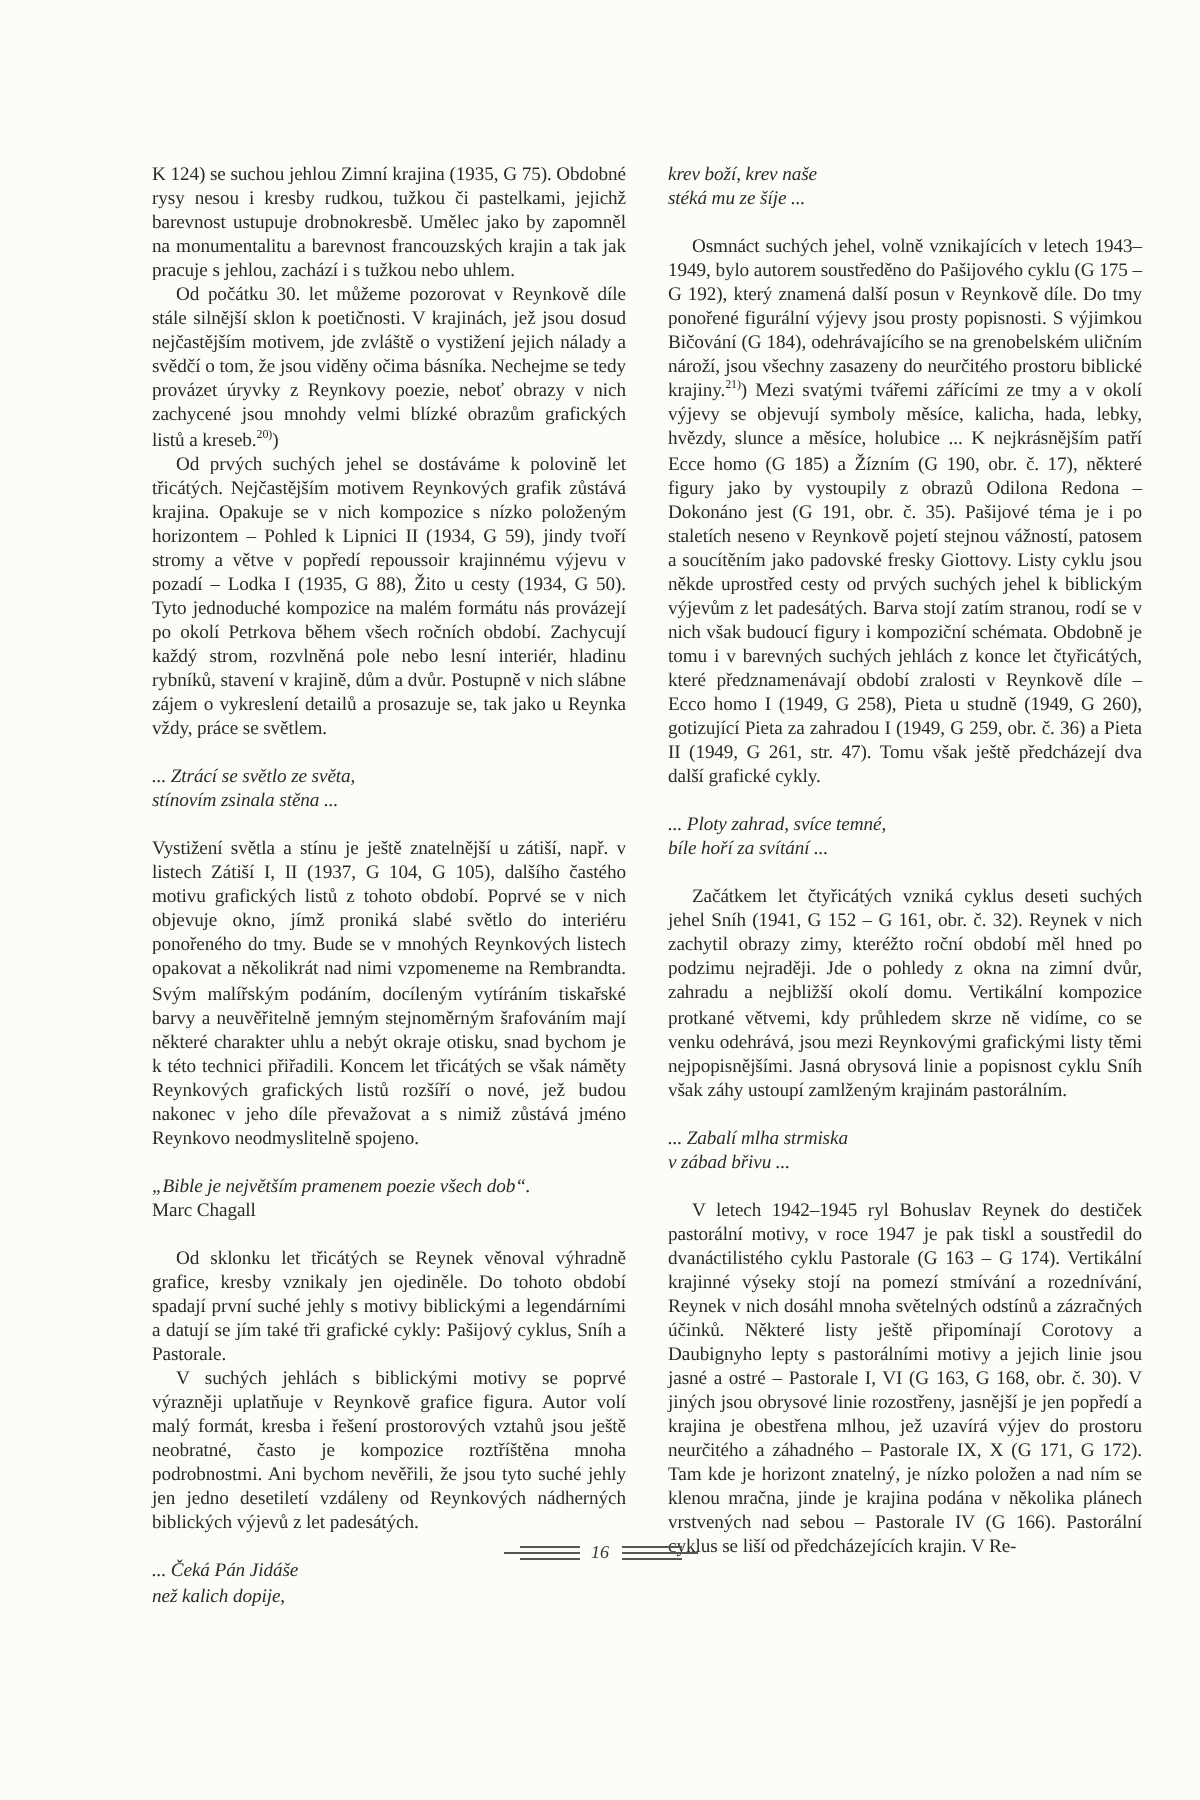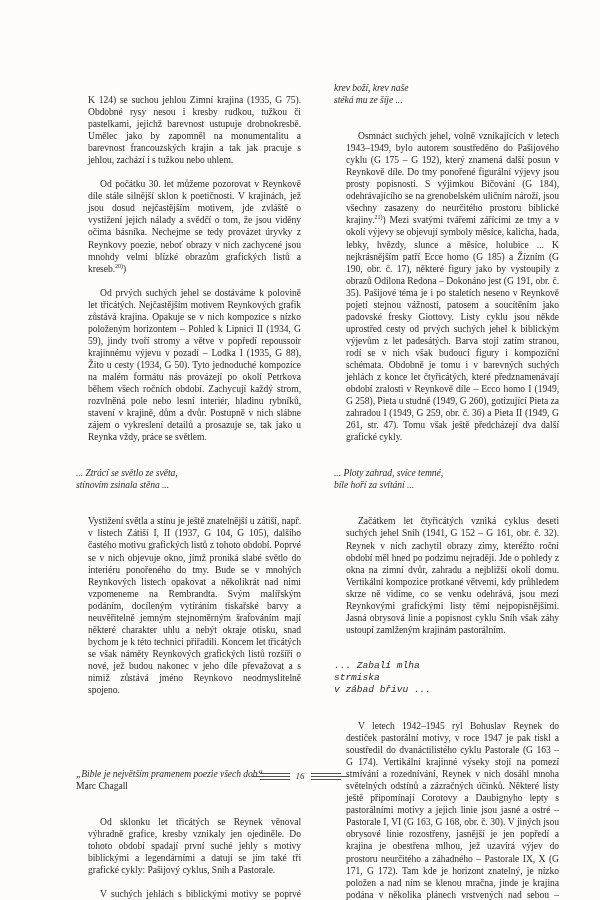--- a/index.html
+++ b/index.html
@@ -7,27 +7,27 @@
     width: 600px; height: 900px; background: #fdfcf8; position: relative; overflow: hidden;
     font-family: "Liberation Serif", "DejaVu Serif", serif; color: #2a2a2a;
   }
   .col {
     position: absolute; top: 82px; width: 237px;
     font-size: 9.6px; line-height: 12.05px; text-align: justify;
     letter-spacing: -0.05px;
   }
   .col.left { left: 76px; }
   .col.right { left: 334px; }
-  p { margin: 12px; }
+  p { margin: 0; }
   p.ind { text-indent: 12px; }
   .gap { height: 12px; }
   .verse { font-style: italic; text-align: left; }
-  .qline { font-style: italic; text-align: left; margin-top: 48px; }
+  .qline { font-style: italic; text-align: left; }
   .qauth { }
-  .verse-row { display: flex; justify-content: space-between; font-family: Liberation Mono, monospace; }
+  .verse-row { display: flex; justify-content: space-between; }
   .verse-row .verse { width: 48%; }
   .footer {
     position: absolute; top: 771px; left: 0; width: 600px; display: flex; justify-content: center; align-items: center; gap: 6px;
   }
   .rule { display: flex; flex-direction: column; gap: 2px; }
   .rule span { display: block; height: 1px; background: #555; }
   .rule.l span:nth-child(1) { width: 30px; margin-left: 8px; }
   .rule.l span:nth-child(2) { width: 38px; }
   .rule.l span:nth-child(3) { width: 30px; margin-left: 8px; }
   .rule.r span:nth-child(1) { width: 30px; }

